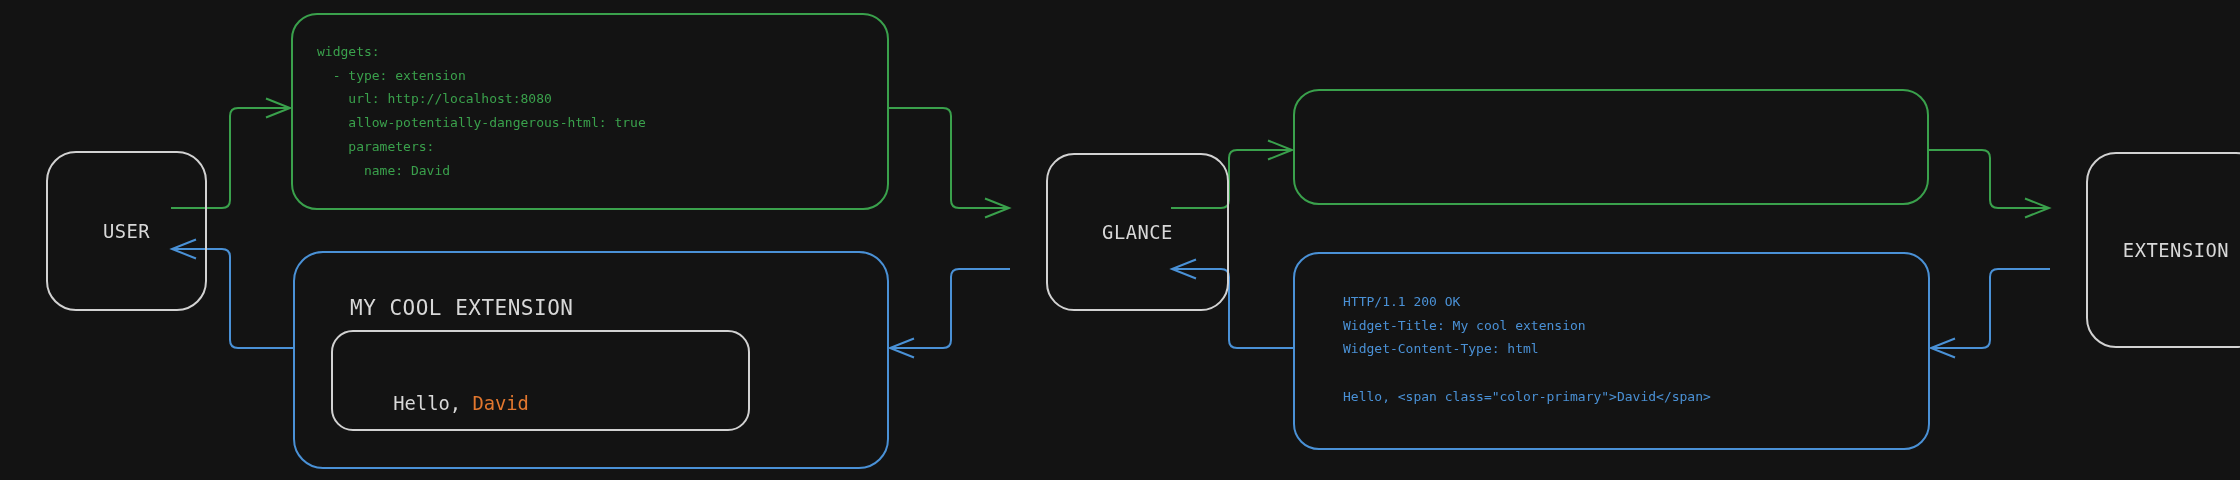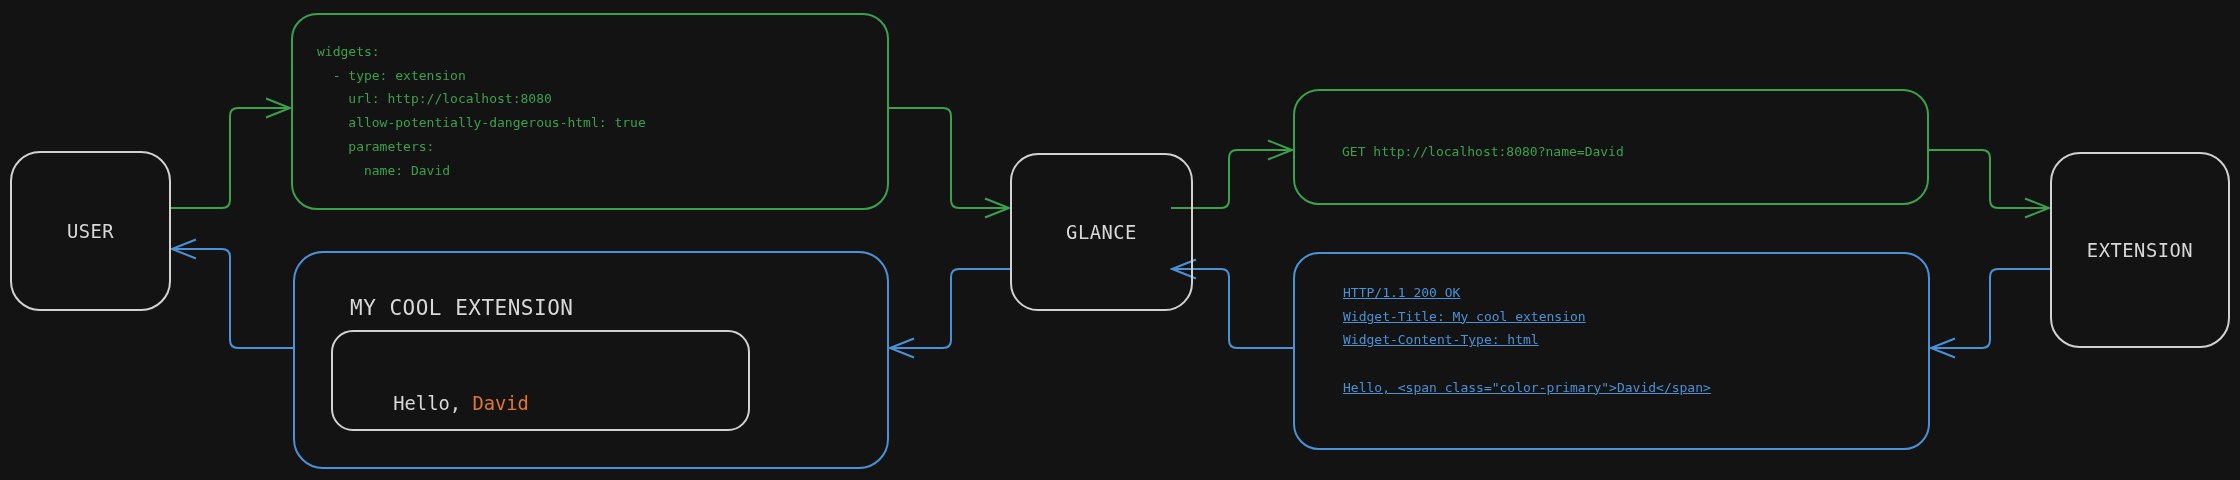--- a/index.html
+++ b/index.html
@@ -28,20 +28,21 @@
   .node {
     position: absolute;
     border: 2px solid var(--node-border);
     border-radius: 30px;
     display: flex;
     align-items: center;
     justify-content: center;
     color: var(--text);
     font-size: 18.8px;
     letter-spacing: 0.5px;
+    margin-left: 36px;
   }
   #user-node      { left: 10px;   top: 151px; width: 161px; height: 160px; }
   #glance-node    { left: 1010px; top: 153px; width: 183px; height: 158px; border-radius: 28px; }
   #extension-node { left: 2050px; top: 152px; width: 180px; height: 196px; }
 
   .gbox { position: absolute; border: 2px solid var(--green); border-radius: 26px; }
   #config-box { left: 291px;  top: 13px; width: 598px; height: 197px; }
   #get-box    { left: 1293px; top: 89px; width: 636px; height: 116px; }
 
   .bbox { position: absolute; border: 2px solid var(--blue); border-radius: 26px; }
@@ -51,21 +52,21 @@
   .code {
     position: absolute;
     margin: 0;
     font-family: inherit;
     font-size: 13px;
     line-height: 23.7px;
     white-space: pre;
   }
   #config-code   { left: 317px;  top: 40px;  color: var(--green); }
   #get-code      { left: 1342px; top: 140px; color: var(--green); }
-  #response-code { left: 1343px; top: 281px; color: var(--blue); text-decoration: underline; }
+  #response-code { left: 1343px; top: 290px; color: var(--blue); }
 
   .widget-title {
     position: absolute;
     left: 350px; top: 297px;
     font-size: 21px;
     line-height: 23.7px;
     color: var(--text);
     letter-spacing: 0.5px;
   }
   .inner-box {
@@ -124,21 +125,20 @@
 
   <div class="gbox" id="config-box"></div>
   <pre class="code" id="config-code">widgets:
   - type: extension
     url: http://localhost:8080
     allow-potentially-dangerous-html: true
     parameters:
       name: David</pre>
 
   <div class="gbox" id="get-box"></div>
-  <pre class="code" id="get-code">GET http://localhost:8080?name=David</pre>
 
   <div class="bbox" id="response-box"></div>
   <pre class="code" id="response-code">HTTP/1.1 200 OK
 Widget-Title: My cool extension
 Widget-Content-Type: html
 
 Hello, &lt;span class="color-primary"&gt;David&lt;/span&gt;</pre>
 
   <div class="bbox" id="rendered-box"></div>
   <div class="widget-title">MY COOL EXTENSION</div>

